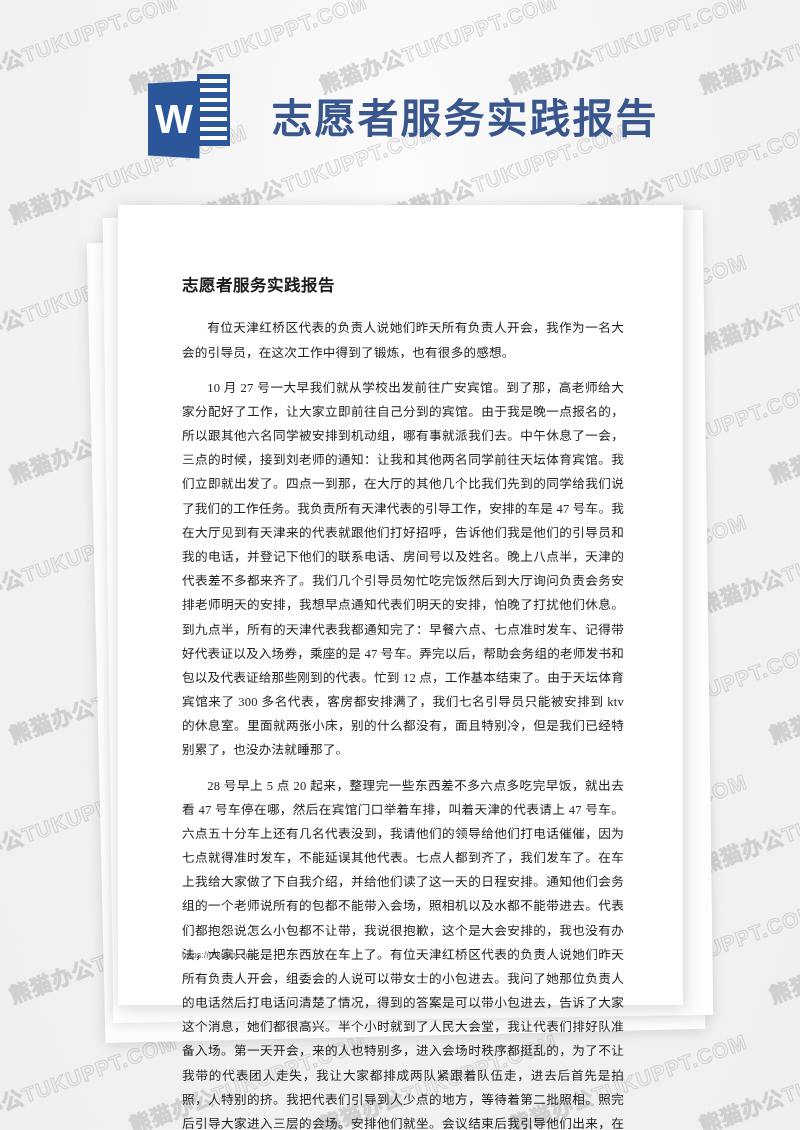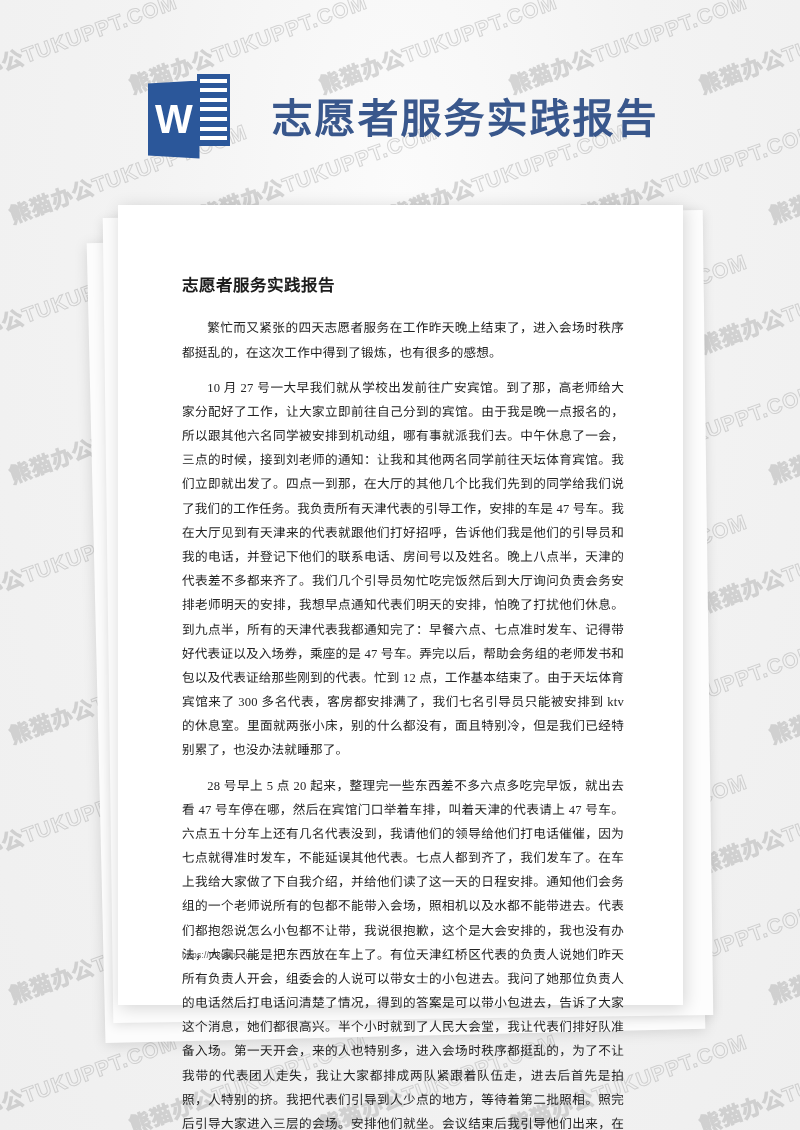--- a/index.html
+++ b/index.html
@@ -259,18 +259,18 @@
   </div>
   <div id="header-title">志愿者服务实践报告</div>
 </div>
 
 <div class="sheet" id="sheet-back-2"></div>
 <div class="sheet" id="sheet-back-1"></div>
 
 <div class="sheet" id="sheet-main">
   <div id="doc-body">
     <h1 id="doc-title">志愿者服务实践报告</h1>
-    <p class="para">繁忙而又紧张的四天志愿者服务在工作昨天晚上结束了，进入会场时秩序都挺乱的，在这次工作中得到了锻炼，也有很多的感想。</p>
+    <p class="para">有位天津红桥区代表的负责人说她们昨天所有负责人开会，我作为一名大会的引导员，在这次工作中得到了锻炼，也有很多的感想。</p>
     <p class="para">10 月 27 号一大早我们就从学校出发前往广安宾馆。到了那，高老师给大家分配好了工作，让大家立即前往自己分到的宾馆。由于我是晚一点报名的，所以跟其他六名同学被安排到机动组，哪有事就派我们去。中午休息了一会，三点的时候，接到刘老师的通知：让我和其他两名同学前往天坛体育宾馆。我们立即就出发了。四点一到那，在大厅的其他几个比我们先到的同学给我们说了我们的工作任务。我负责所有天津代表的引导工作，安排的车是 47 号车。我在大厅见到有天津来的代表就跟他们打好招呼，告诉他们我是他们的引导员和我的电话，并登记下他们的联系电话、房间号以及姓名。晚上八点半，天津的代表差不多都来齐了。我们几个引导员匆忙吃完饭然后到大厅询问负责会务安排老师明天的安排，我想早点通知代表们明天的安排，怕晚了打扰他们休息。到九点半，所有的天津代表我都通知完了：早餐六点、七点准时发车、记得带好代表证以及入场券，乘座的是 47 号车。弄完以后，帮助会务组的老师发书和包以及代表证给那些刚到的代表。忙到 12 点，工作基本结束了。由于天坛体育宾馆来了 300 多名代表，客房都安排满了，我们七名引导员只能被安排到 ktv 的休息室。里面就两张小床，别的什么都没有，面且特别冷，但是我们已经特别累了，也没办法就睡那了。</p>
     <p class="para">28 号早上 5 点 20 起来，整理完一些东西差不多六点多吃完早饭，就出去看 47 号车停在哪，然后在宾馆门口举着车排，叫着天津的代表请上 47 号车。六点五十分车上还有几名代表没到，我请他们的领导给他们打电话催催，因为七点就得准时发车，不能延误其他代表。七点人都到齐了，我们发车了。在车上我给大家做了下自我介绍，并给他们读了这一天的日程安排。通知他们会务组的一个老师说所有的包都不能带入会场，照相机以及水都不能带进去。代表们都抱怨说怎么小包都不让带，我说很抱歉，这个是大会安排的，我也没有办法，大家只能是把东西放在车上了。有位天津红桥区代表的负责人说她们昨天所有负责人开会，组委会的人说可以带女士的小包进去。我问了她那位负责人的电话然后打电话问清楚了情况，得到的答案是可以带小包进去，告诉了大家这个消息，她们都很高兴。半个小时就到了人民大会堂，我让代表们排好队准备入场。第一天开会，来的人也特别多，进入会场时秩序都挺乱的，为了不让我带的代表团人走失，我让大家都排成两队紧跟着队伍走，进去后首先是拍照，人特别的挤。我把代表们引导到人少点的地方，等待着第二批照相。照完后引导大家进入三层的会场。安排他们就坐。会议结束后我引导他们出来，在会场外面集合，然后返回 47 号车。最后有几个代表比较晚才出来，怕他们找不</p>
   </div>
   <div id="doc-footer-url">https://tukuppt.com</div>
 </div>
 
 </body></html>

